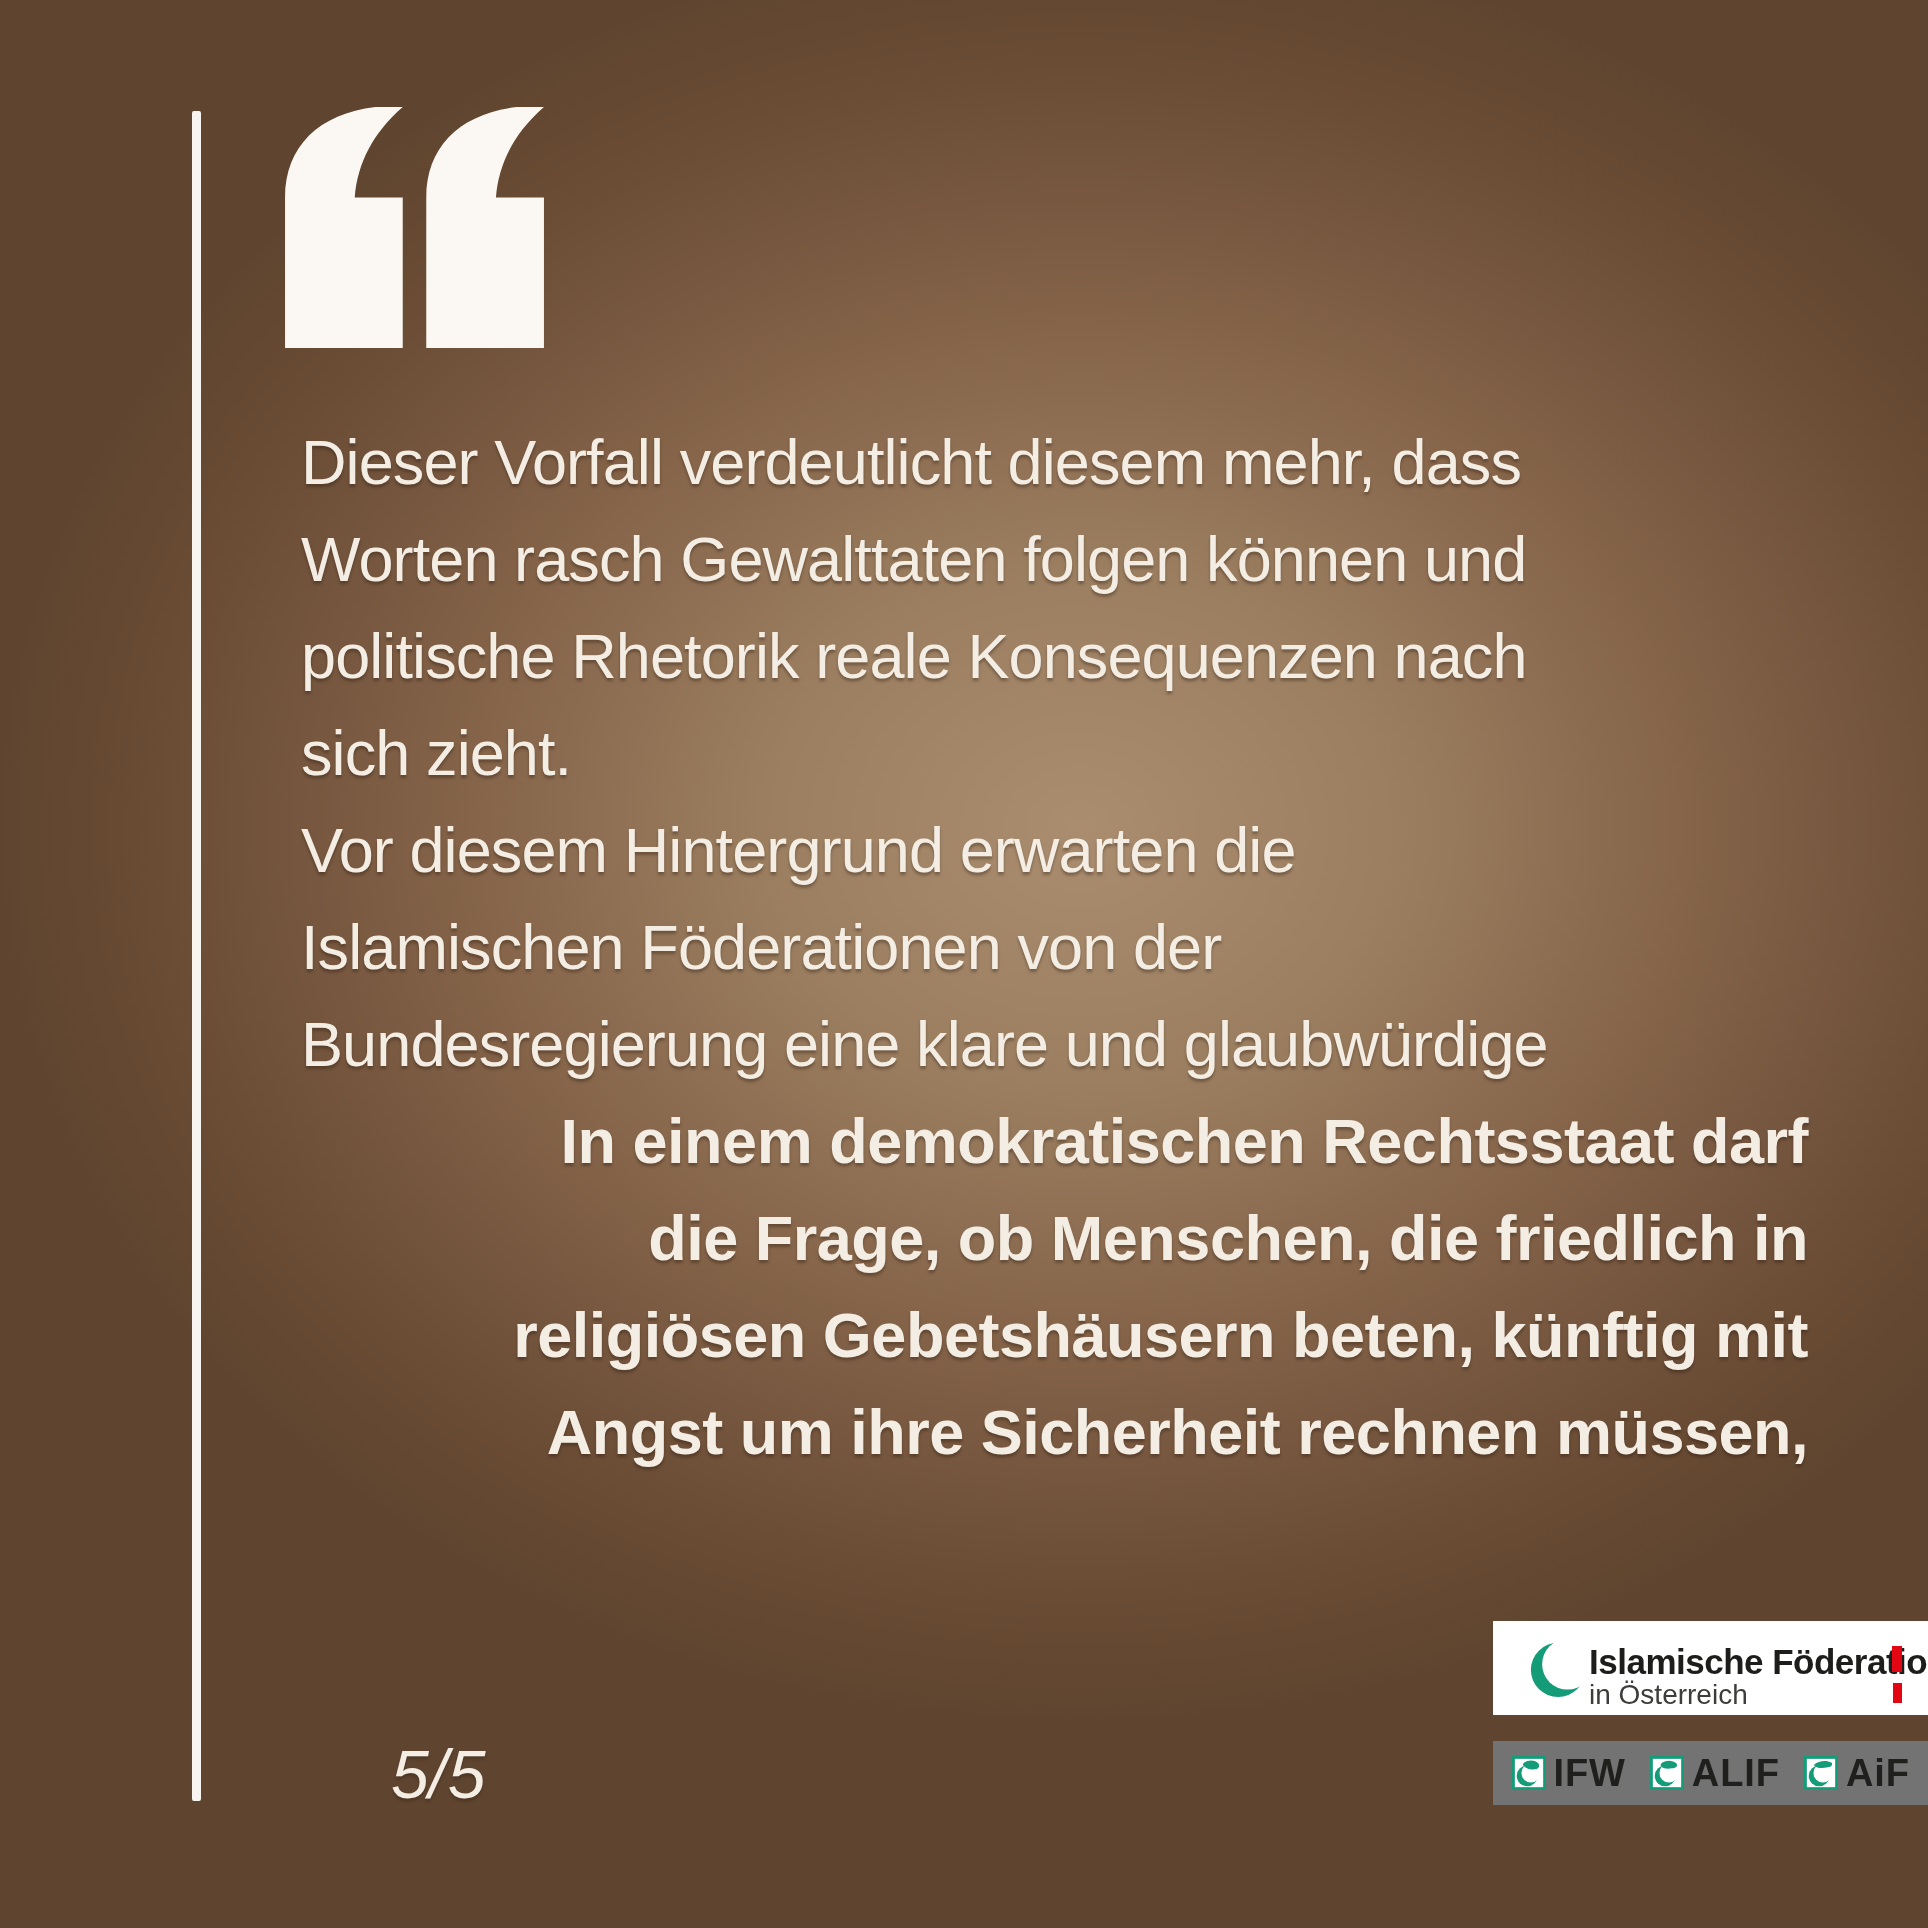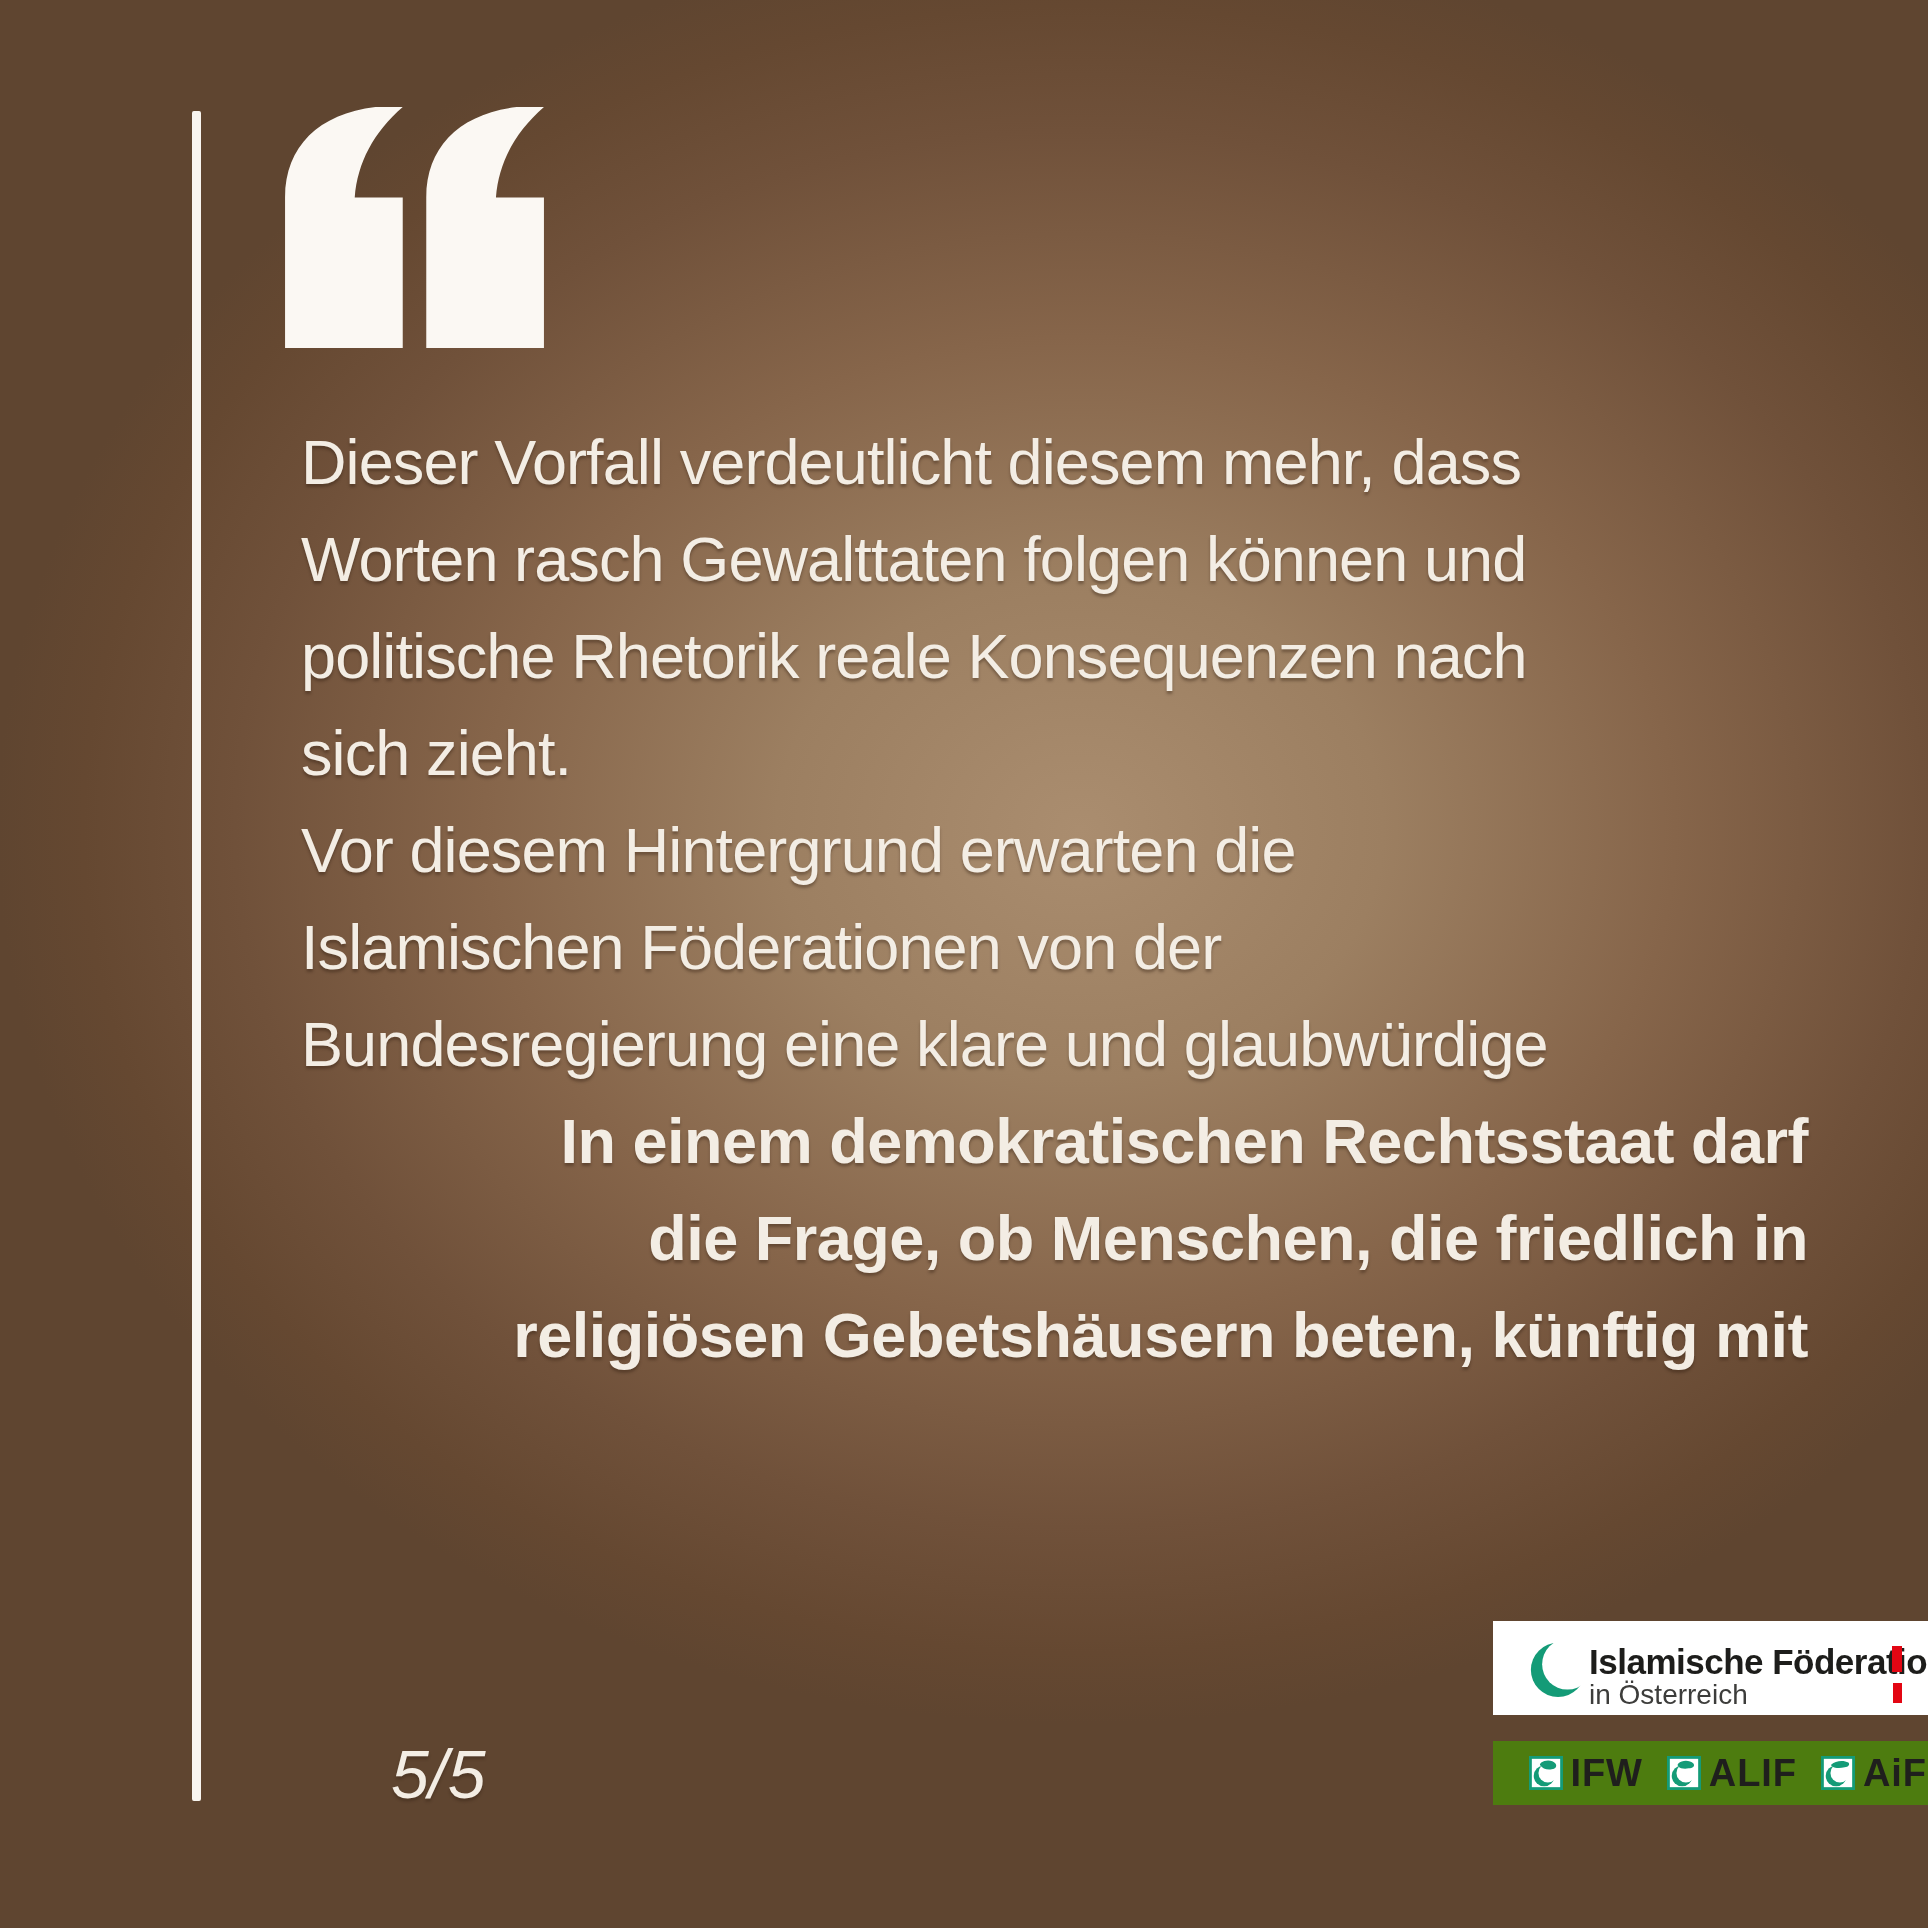--- a/index.html
+++ b/index.html
@@ -37,21 +37,21 @@
     color:#1d1d1b;font-size:35px;font-weight:700;white-space:nowrap;letter-spacing:-0.5px;
   }
   .org-subtitle{
     position:absolute;left:96px;top:58px;width:288px;
     color:#3d3d3b;font-size:28px;font-weight:400;white-space:nowrap;
   }
   .org-bar1{position:absolute;right:26px;top:24.5px;width:10.4px;height:26px;background:#e30613;}
   .org-bar2{position:absolute;right:26px;top:62px;width:9.4px;height:20px;background:#e30613;}
   .partners-box{
     position:absolute;left:1493px;top:1741px;width:435px;height:64px;
-    background:#4d7c0f;display:flex;align-items:center;gap:24.5px;padding-left:36px;box-sizing:border-box;
+    background:#737373;display:flex;align-items:center;gap:24.5px;padding-left:19px;box-sizing:border-box;
   }
   .partner{display:flex;align-items:center;gap:7.5px;}
   .partner-label{
     color:#1f1f1d;font-size:38px;font-weight:700;letter-spacing:0.9px;white-space:nowrap;
   }
 </style>
 </head>
 <body>
 
 <div class="accent-line"></div>
@@ -67,20 +67,21 @@
   <div class="quote-line">Dieser Vorfall verdeutlicht diesem mehr, dass</div>
   <div class="quote-line">Worten rasch Gewalttaten folgen können und</div>
   <div class="quote-line">politische Rhetorik reale Konsequenzen nach</div>
   <div class="quote-line">sich zieht.</div>
   <div class="quote-line">Vor diesem Hintergrund erwarten die</div>
   <div class="quote-line">Islamischen Föderationen von der</div>
   <div class="quote-line">Bundesregierung eine klare und glaubwürdige</div>
   <div class="quote-line bold">In einem demokratischen Rechtsstaat darf</div>
   <div class="quote-line bold">die Frage, ob Menschen, die friedlich in</div>
   <div class="quote-line bold">religiösen Gebetshäusern beten, künftig mit</div>
+  <div class="quote-line bold">Angst um ihre Sicherheit rechnen müssen,</div>
 </div>
 
 <div class="pagination">5/5</div>
 
 <div class="org-box">
   <svg class="org-crescent" width="60" height="64" viewBox="0 0 64 68">
     <circle cx="31" cy="36" r="29" fill="#149b77"></circle>
     <circle cx="41" cy="30" r="27" fill="#ffffff"></circle>
   </svg>
   <div class="org-title">Islamische Föderationen</div>

